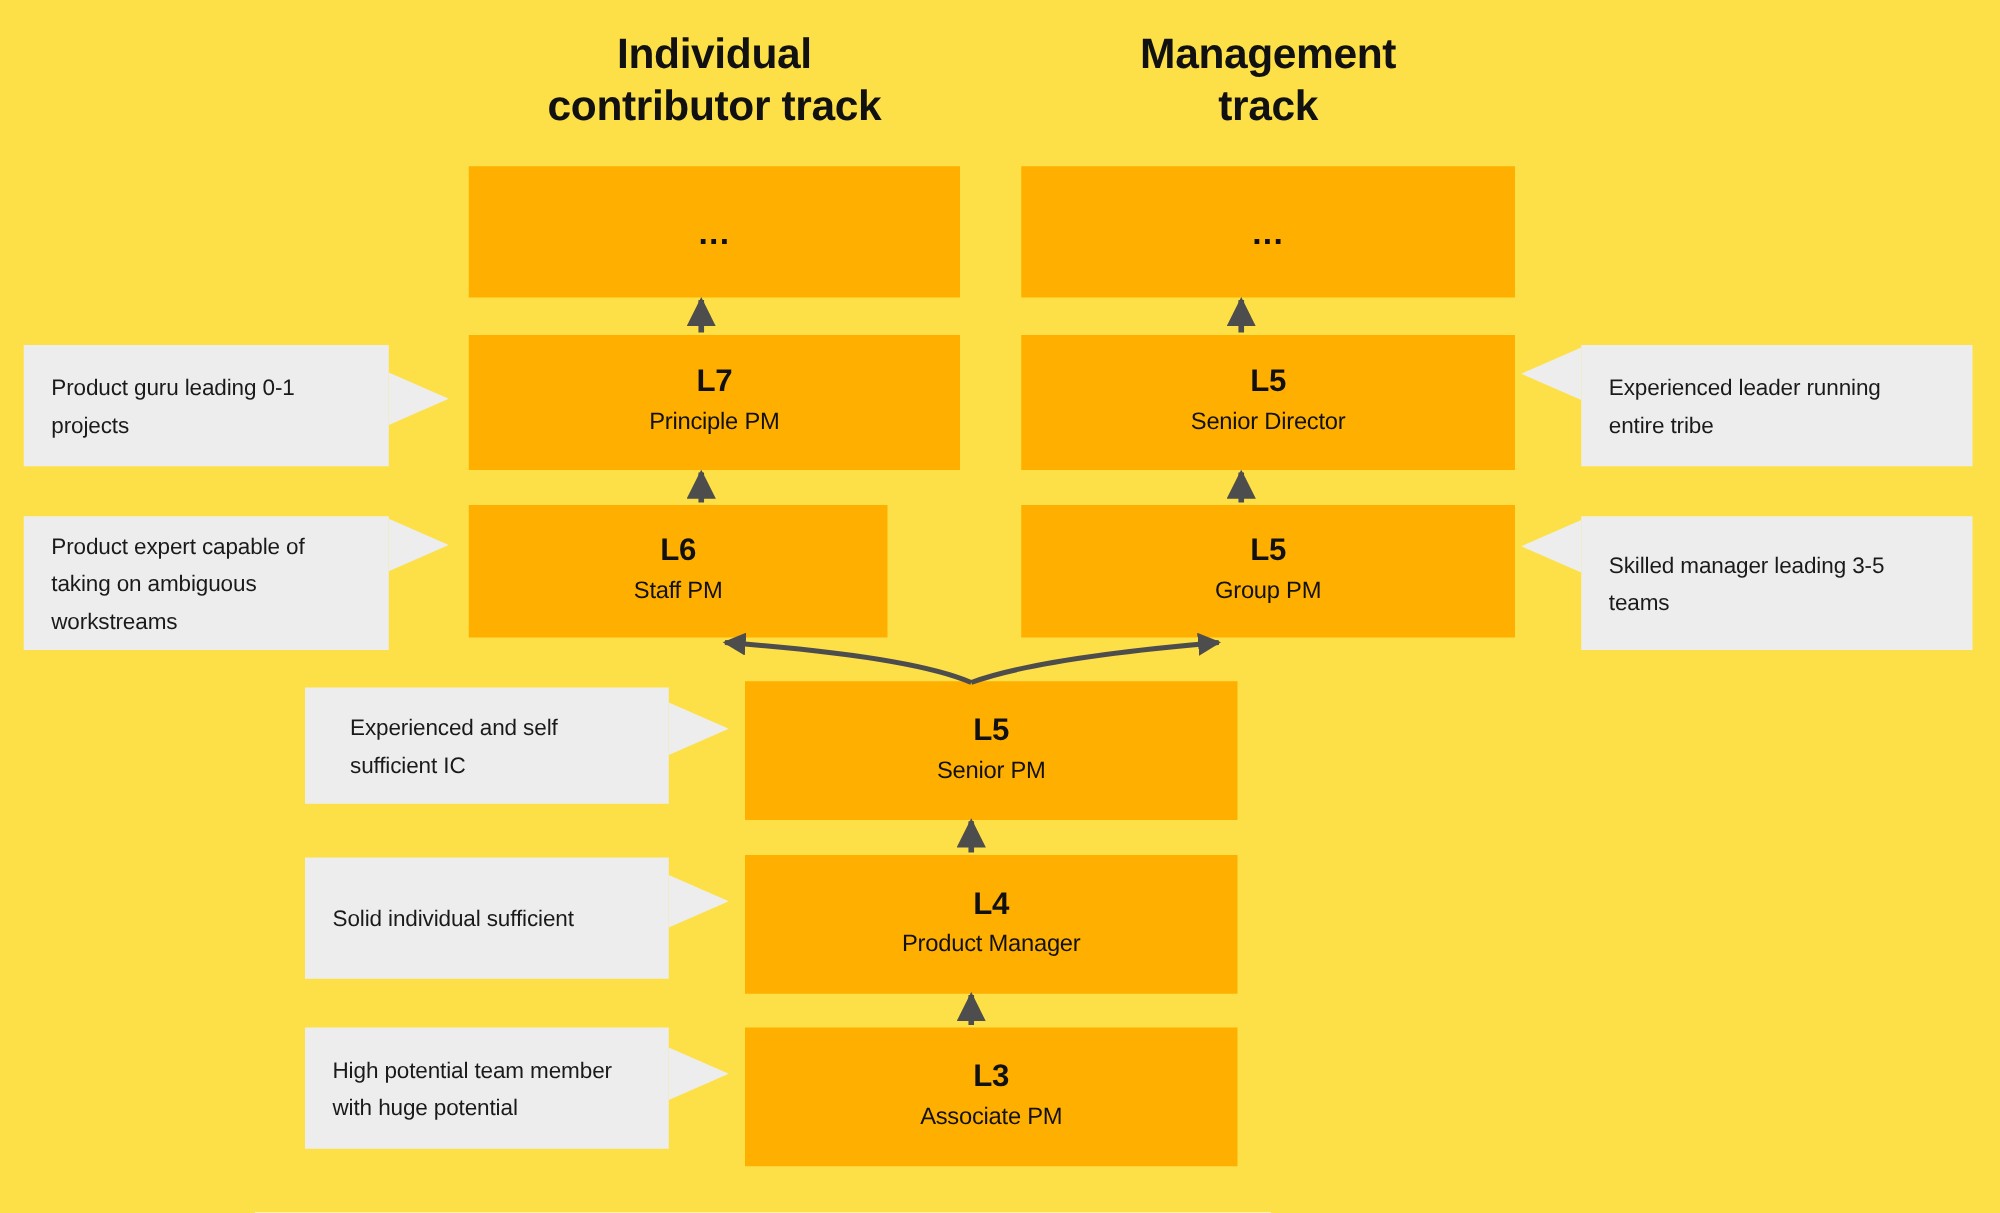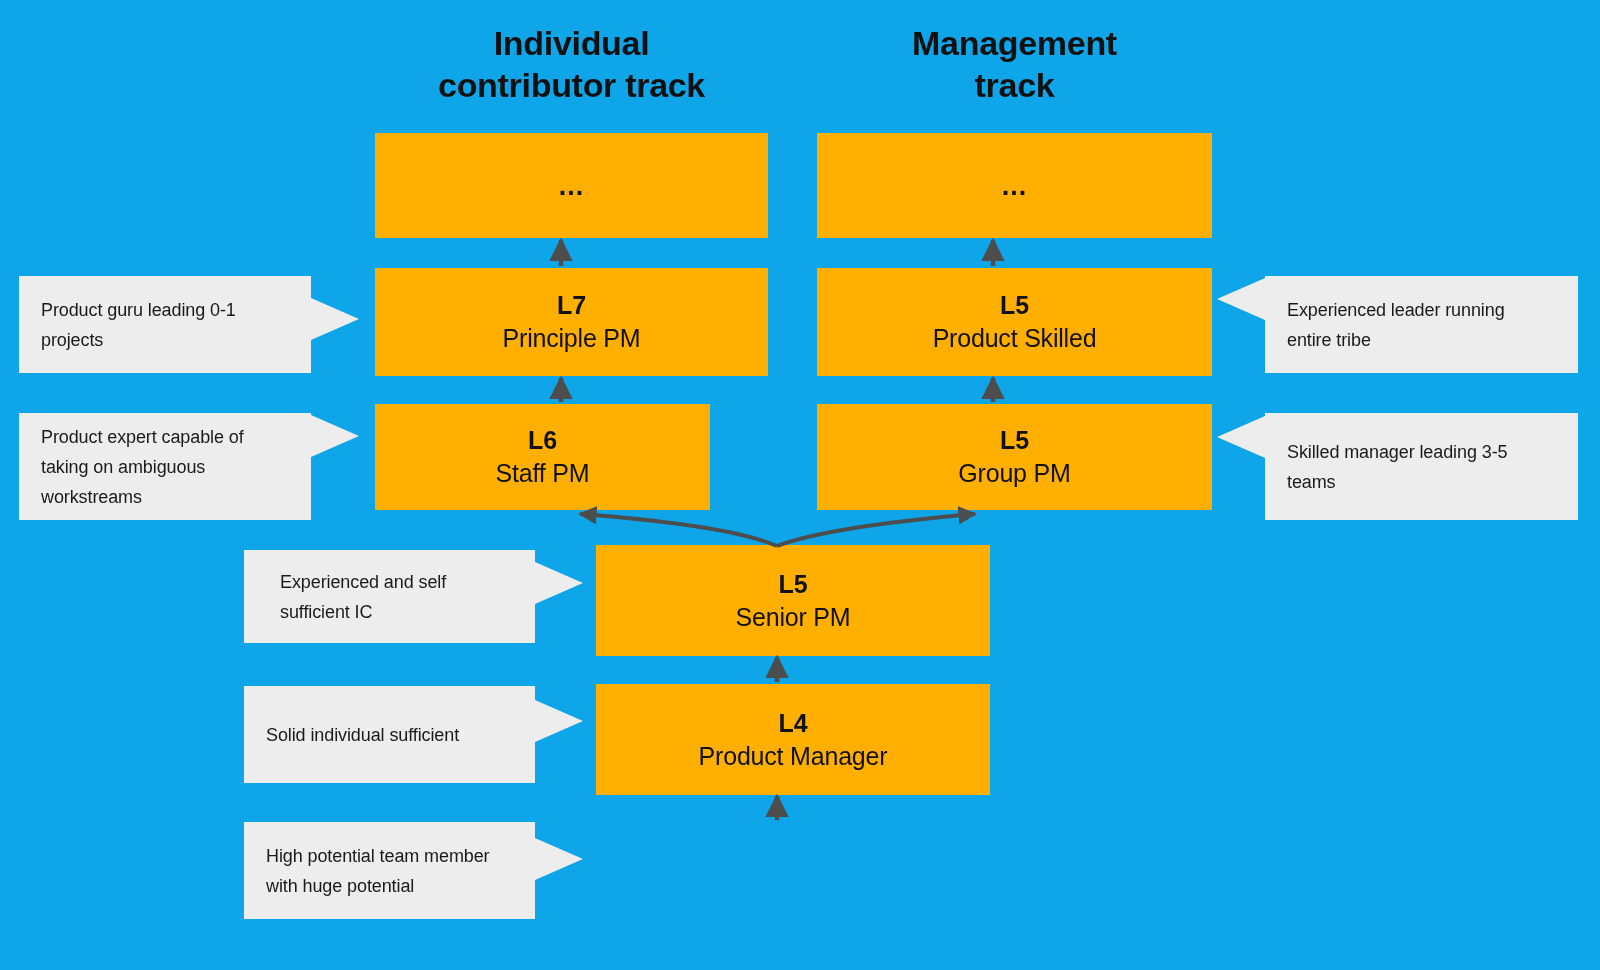--- a/index.html
+++ b/index.html
@@ -8,21 +8,21 @@
     background: #ffffff;
   }
   body {
     font-family: "Liberation Sans", sans-serif;
     -webkit-font-smoothing: antialiased;
   }
   #canvas {
     position: relative;
     width: 1600px;
     height: 970px;
-    background: #0ea5e9;
+    background: #fde047;
     overflow: hidden;
   }
 
   
   .col-header {
     position: absolute;
     text-align: center;
     font-weight: bold;
     font-size: 34px;
     line-height: 42px;
@@ -41,21 +41,21 @@
     color: #111111;
     box-sizing: border-box;
   }
   .role-level {
     font-size: 25px;
     font-weight: bold;
     line-height: 32px;
     letter-spacing: -0.2px;
   }
   .role-title {
-    font-size: 25px;
+    font-size: 19px;
     font-weight: normal;
     line-height: 34px;
     letter-spacing: -0.2px;
   }
   .role-ellipsis {
     font-size: 27px;
     font-weight: bold;
     line-height: 20px;
     letter-spacing: 1px;
   }
@@ -134,38 +134,42 @@
     <span class="role-level">L6</span>
     <span class="role-title">Staff PM</span>
   </div>
 
   <div class="role-box" style="left:817px; top:133px; width:395px; height:105px;">
     <span class="role-ellipsis">...</span>
   </div>
 
   <div class="role-box" style="left:817px; top:268px; width:395px; height:108px;">
     <span class="role-level">L5</span>
-    <span class="role-title">Product Skilled</span>
+    <span class="role-title">Senior Director</span>
   </div>
 
   <div class="role-box" style="left:817px; top:404px; width:395px; height:106px;">
     <span class="role-level">L5</span>
     <span class="role-title">Group PM</span>
   </div>
 
   <div class="role-box" style="left:596px; top:545px; width:394px; height:111px;">
     <span class="role-level">L5</span>
     <span class="role-title">Senior PM</span>
   </div>
 
   <div class="role-box" style="left:596px; top:684px; width:394px; height:111px;">
     <span class="role-level">L4</span>
     <span class="role-title">Product Manager</span>
   </div>
 
+  <div class="role-box" style="left:596px; top:822px; width:394px; height:111px;">
+    <span class="role-level">L3</span>
+    <span class="role-title">Associate PM</span>
+  </div>
 
   <div class="callout right-point" style="left:19px; top:276px; width:292px; height:97px;">
     <span>Product guru leading 0-1 projects</span>
   </div>
   <div class="notch notch-right" style="left:311px; top:298px;"></div>
 
   <div class="callout right-point" style="left:19px; top:413px; width:292px; height:107px;">
     <span>Product expert capable of taking on ambiguous workstreams</span>
   </div>
   <div class="notch notch-right" style="left:311px; top:415px;"></div>

